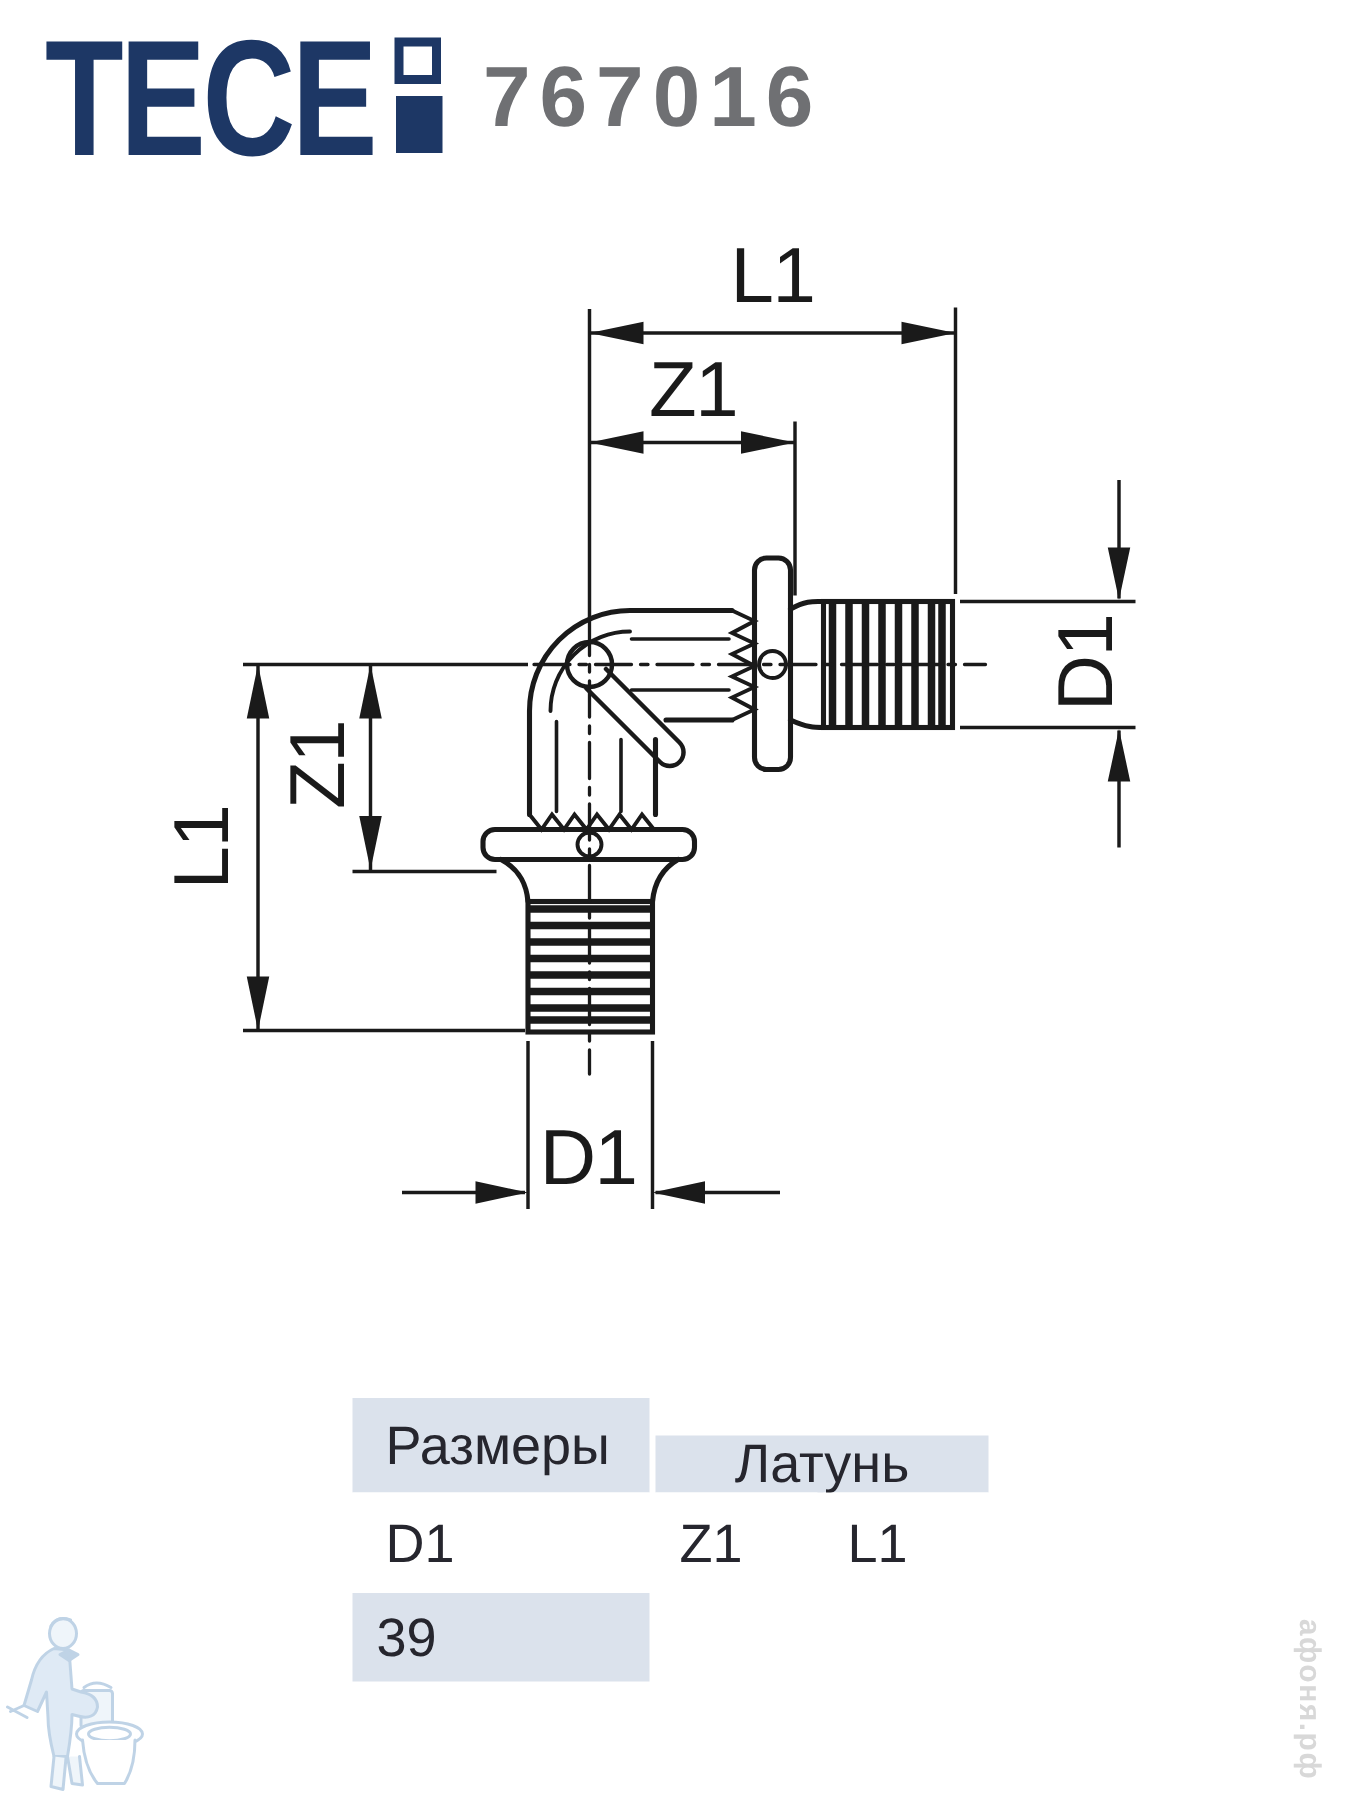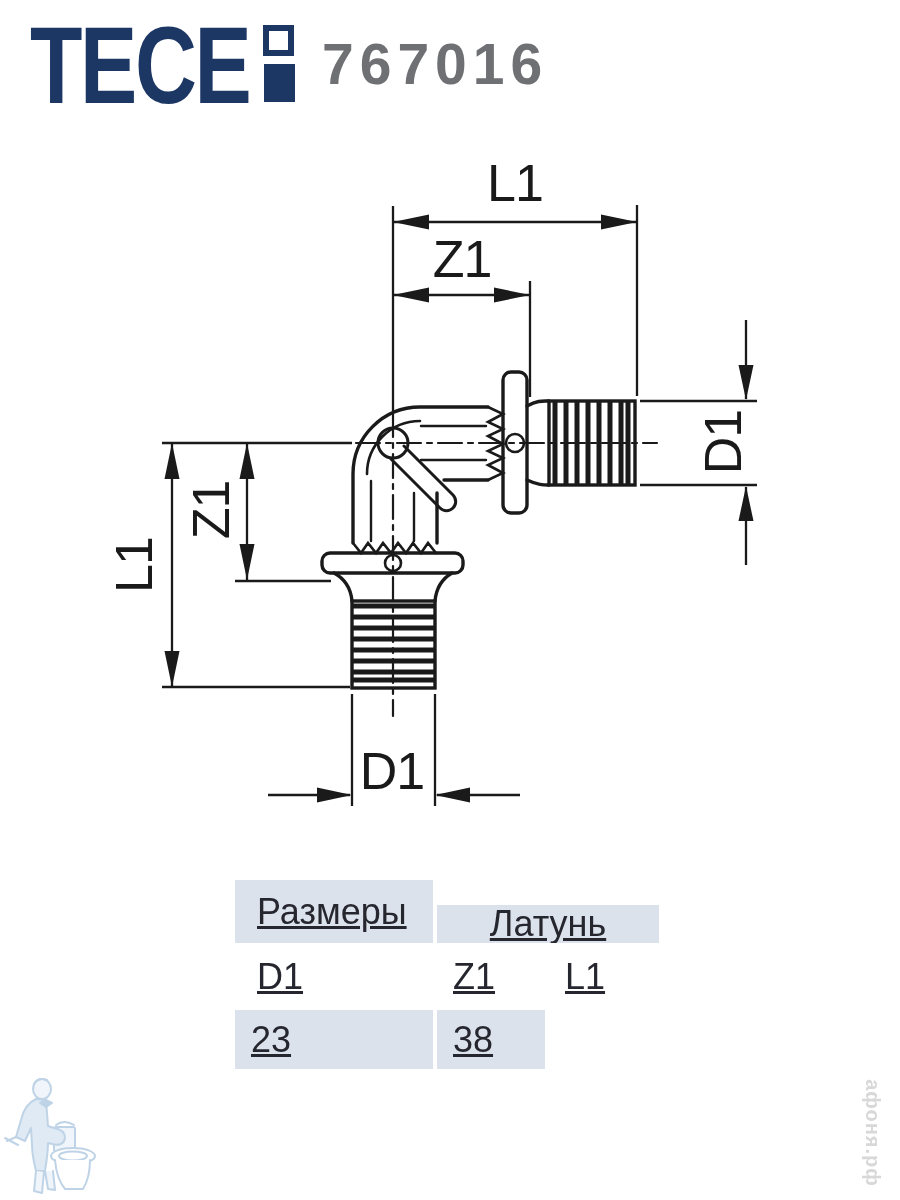--- a/index.html
+++ b/index.html
@@ -6,28 +6,27 @@
   .page{
     position:relative;
     width:900px;height:1200px;
     background:#ffffff;
     overflow:hidden;
     font-family:"Liberation Sans", sans-serif;
   }
   .main-svg{position:absolute;left:0;top:0;width:900px;height:1200px;}
   
   .dim-table{
-    position:absolute;left:235px;top:880px;
+    position:absolute;left:235px;top:932px;
     display:grid;
     grid-template-columns:198px 108px 110px;
     grid-template-rows:63px 67px 59px;
     column-gap:4px;
     font-size:36px;
     color:#26262e;
-    text-decoration:underline;
   }
   .cell{display:flex;align-items:center;}
   .cell.gray{background:#dbe2ec;}
   .cell.white{background:#ffffff;}
   .pad-lg{padding-left:22px;}
   .pad-sm{padding-left:16px;}
   .c-material{grid-column:2/4;justify-content:center;padding-left:0;margin-top:25px;}
   
   .plumber-mark{position:absolute;left:2px;top:1053px;opacity:0.9;}
   .site-mark{
@@ -145,22 +144,21 @@
   </svg>
 
   <div class="dim-table">
     <div class="cell gray pad-lg">Размеры</div>
     <div class="cell gray c-material">Латунь</div>
 
     <div class="cell white pad-lg">D1</div>
     <div class="cell white pad-sm">Z1</div>
     <div class="cell white pad-sm">L1</div>
 
-    <div class="cell gray pad-sm">23</div>
-    <div class="cell gray pad-sm">38</div>
+    <div class="cell gray pad-sm">39</div>
   </div>
 
   <svg class="plumber-mark" width="130" height="145" viewBox="0 0 130 145">
     <g stroke="#b9cfe4" stroke-width="2" fill="none" stroke-linejoin="round" stroke-linecap="round">
 
       <rect x="52" y="74" width="21" height="25" rx="2" fill="#eef4fa"></rect>
       <path d="M54 72 Q62 66 72 72"></path>
       <ellipse cx="71" cy="103" rx="22" ry="8" fill="#ffffff"></ellipse>
       <ellipse cx="71" cy="103" rx="14" ry="4.5"></ellipse>
       <path d="M53 107 C54 120 58 130 63 136 L81 136 C86 128 88 118 88 107" fill="#ffffff"></path>

